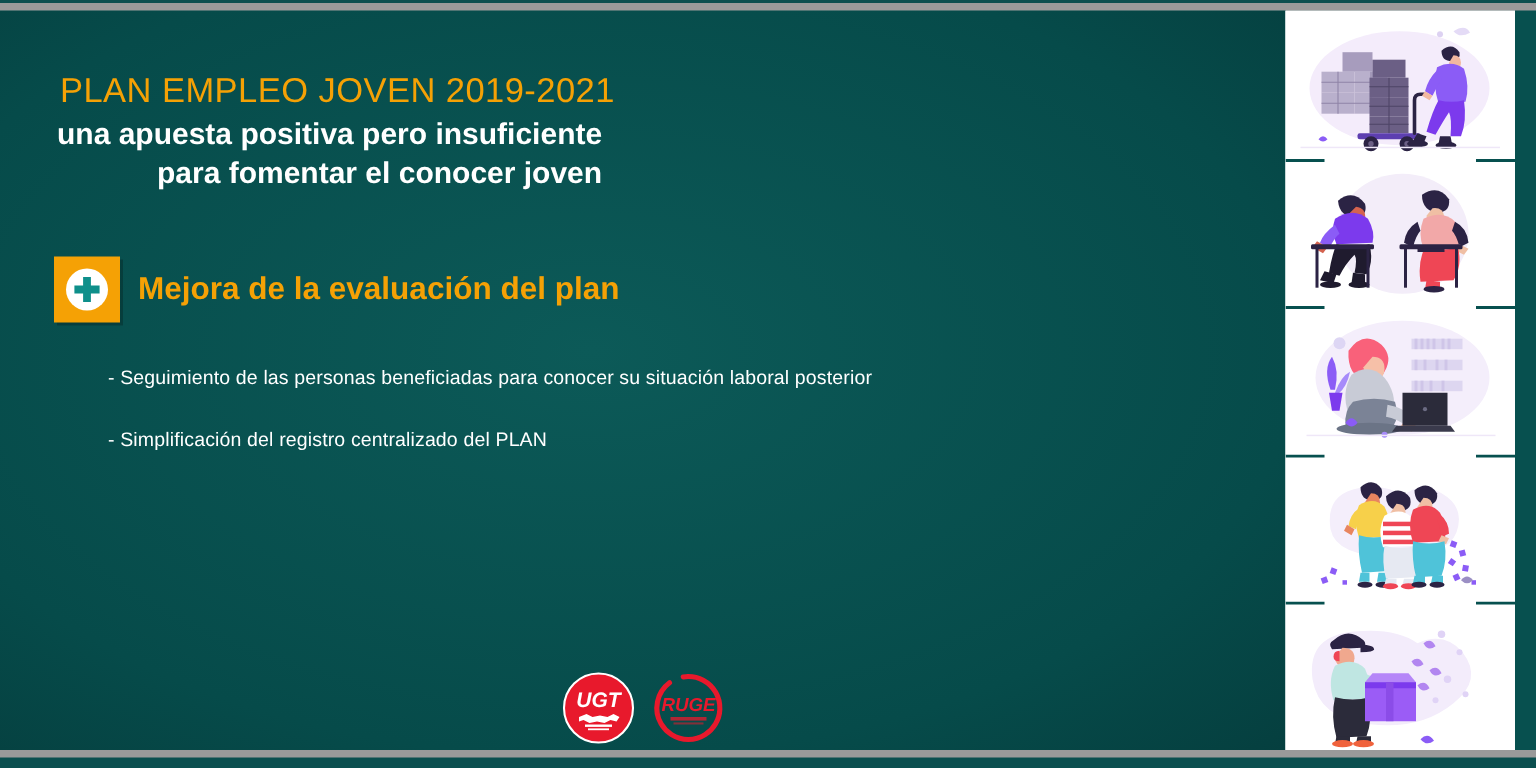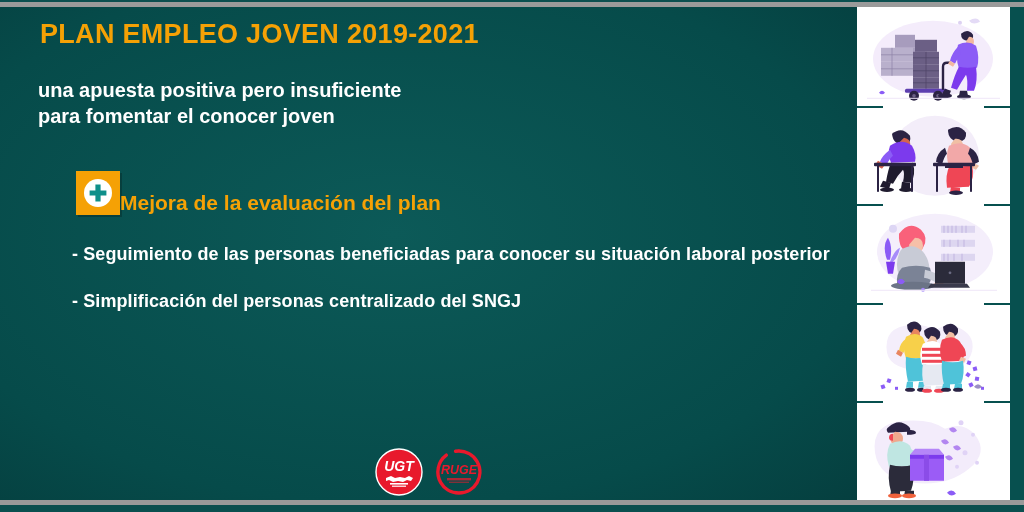--- a/index.html
+++ b/index.html
@@ -22,57 +22,57 @@
   
   .slide {
     position:absolute; left:0; top:7px;
     width:857px; height:493px;
     background:#07504f;
     background-image:radial-gradient(ellipse at 46% 46%, #0c5a58 0%, #064b4a 72%, #053f3f 100%);
     overflow:hidden;
   }
 
   .title {
-    position:absolute; left:40px; top:12px;
-    font-size:27px; font-weight:bold;
+    position:absolute; left:40px; top:40px;
+    font-size:23px; font-weight:normal;
     letter-spacing:0.3px;
     color:#f5a105;
     white-space:nowrap;
   }
   .subtitle {
     position:absolute; left:38px; top:70px;
     font-size:20px; font-weight:bold;
     color:#ffffff; line-height:1.32;
   }
-  .subtitle span { display:block; }
+  .subtitle span { display:block;text-align:right; }
 
   
   .section-head {
     position:absolute; left:36px; top:164px;
-    display:flex; align-items:flex-end; margin-left:40px;
+    display:flex; align-items:center; gap:12px;
   }
   .plus-badge {
     width:44px; height:44px;
     background:#f5a105;
     display:flex; align-items:center; justify-content:center;
     flex:0 0 auto;
     box-shadow:2px 2px 0 rgba(0,0,0,0.22);
   }
   .section-title {
     font-size:21px; font-weight:bold; color:#f5a105;
     white-space:nowrap;
   }
 
   
   .bullets {
     position:absolute; left:72px; top:237px;
     width:770px;
   }
   .bullet {
-    font-size:18px; font-weight:bold;
+    font-size:13px; font-weight:normal;
     color:#ffffff;
     margin-bottom:26px;
     white-space:nowrap;
     letter-spacing:0.1px;
   }
 
   
   .logos {
     position:absolute; left:0; top:440px;
     width:857px;
@@ -127,21 +127,21 @@
       <svg width="32" height="32" viewBox="0 0 32 32" aria-hidden="true">
         <circle cx="16" cy="16" r="14" fill="#ffffff"></circle>
         <path d="M13.4 7.6h5.2v5.8h5.8v5.2h-5.8v5.8h-5.2v-5.8H7.6v-5.2h5.8z" fill="#0e8f8a"></path>
       </svg>
     </div>
     <div class="section-title">Mejora de la evaluación del plan</div>
   </div>
 
   <div class="bullets">
     <div class="bullet">- Seguimiento de las personas beneficiadas para conocer su situación laboral posterior</div>
-    <div class="bullet">- Simplificación del personas centralizado del SNGJ</div>
+    <div class="bullet">- Simplificación del registro centralizado del PLAN</div>
   </div>
 
   <div class="logos">
 
     <svg class="logo-svg" width="50" height="50" viewBox="0 0 50 50">
       <circle cx="25" cy="25" r="23" fill="#e8192c"></circle>
       <circle cx="25" cy="25" r="23" fill="none" stroke="#ffffff" stroke-width="1.4"></circle>
       <text x="25" y="24" text-anchor="middle" font-family="Liberation Sans, sans-serif" font-size="14" font-weight="bold" font-style="italic" fill="#ffffff">UGT</text>
       <path d="M12 31 l5-2 4 2 5-1 5 1 4-2 4 2 -2 3 -4-1 -4 2 -5-1 -5 1 -4-2 -3 1z" fill="#ffffff"></path>
       <rect x="16" y="36" width="18" height="1.6" fill="#ffffff"></rect>

